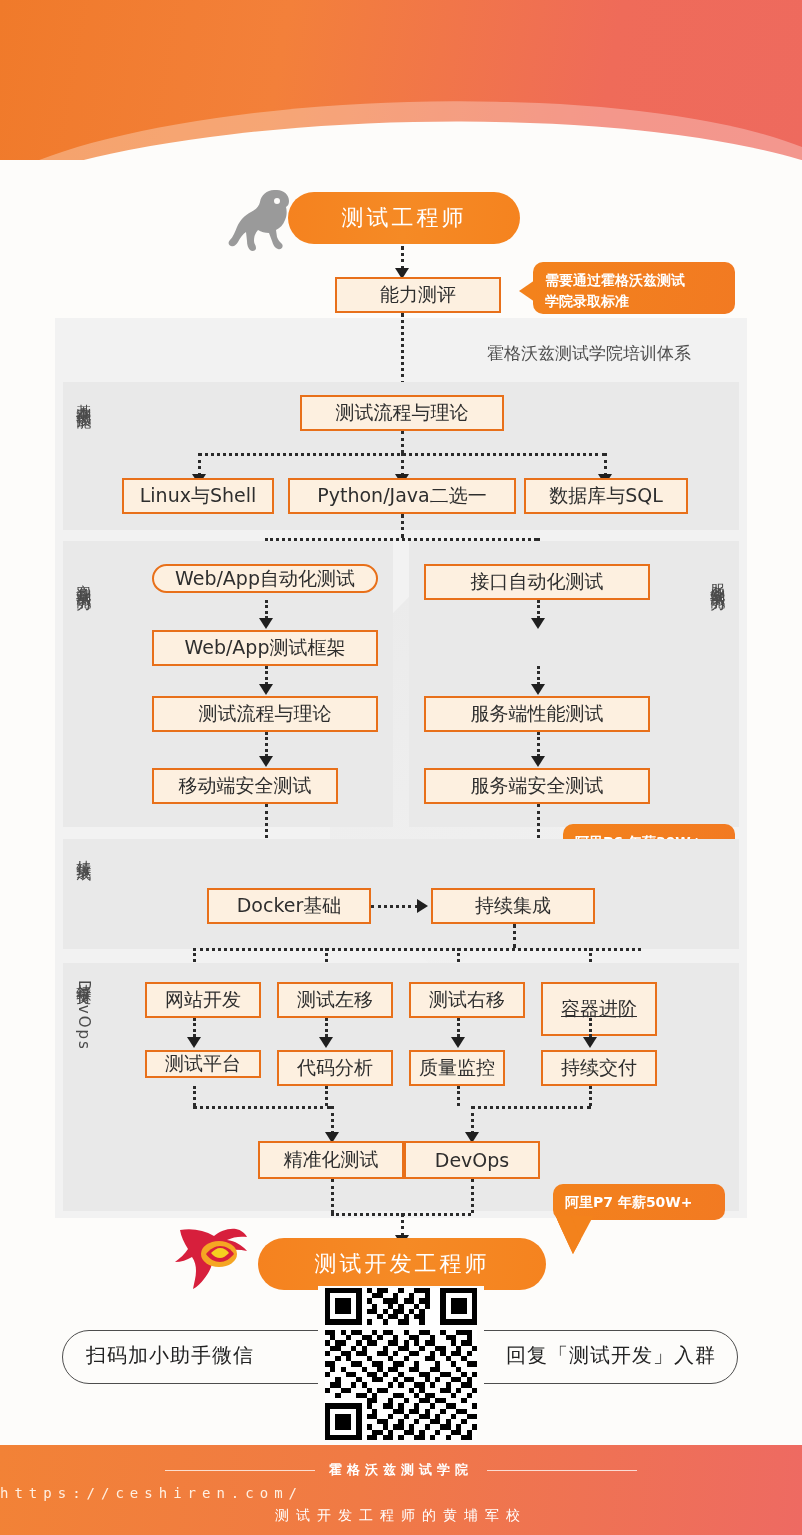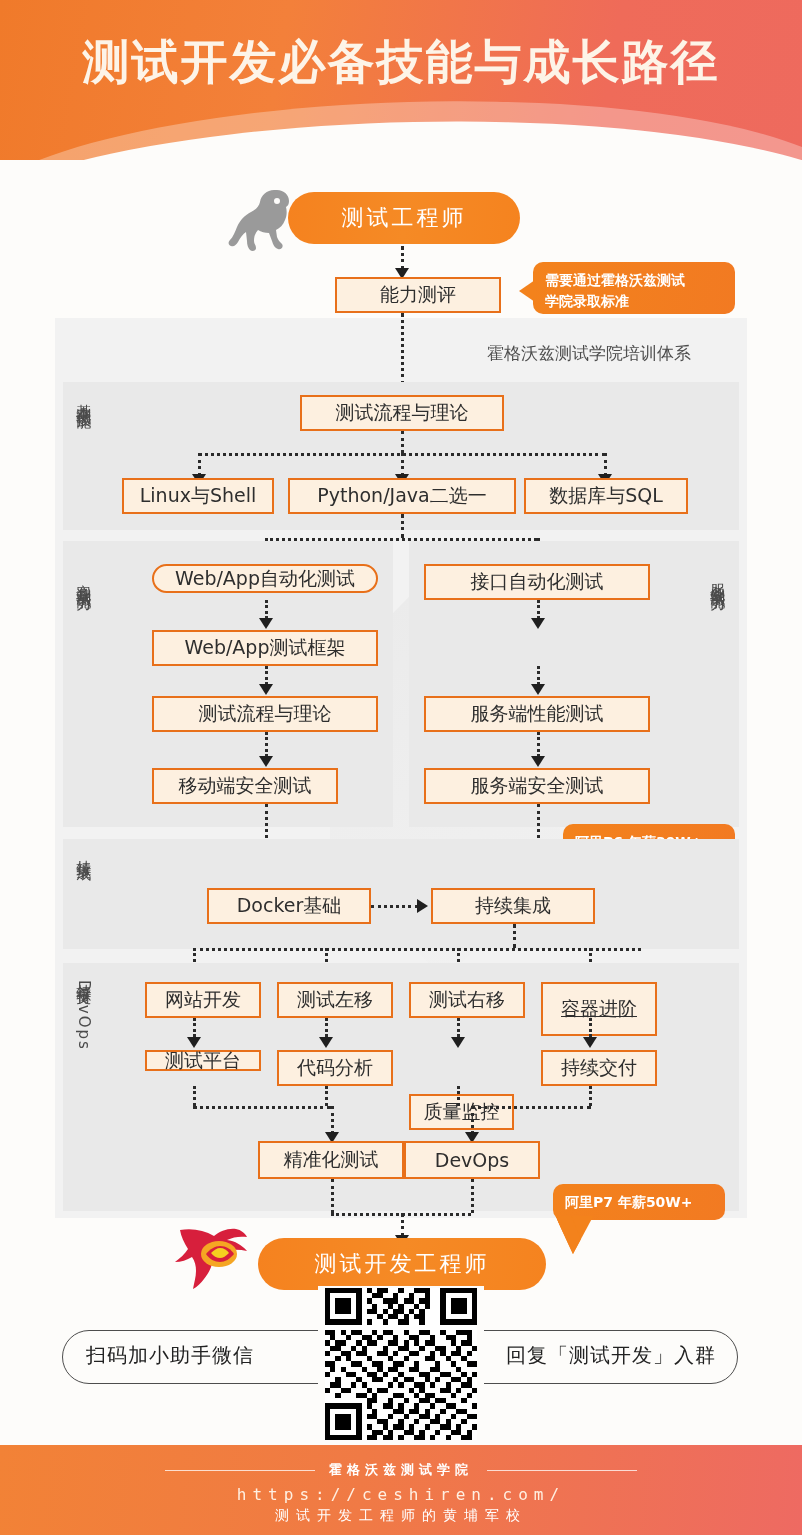--- a/index.html
+++ b/index.html
@@ -45,22 +45,22 @@
   .footer-brandrow {
     position: absolute; left: 0; top: 16px; width: 802px;
     display: flex; align-items: center; justify-content: center; gap: 14px;
   }
   .footer-line { height: 1px; width: 150px; background: rgba(255,255,255,0.75); }
   .footer-brand {
     font-size: 13px; color: #ffffff; letter-spacing: 5px; font-weight: bold;
     font-family: "DejaVu Sans", sans-serif;
   }
   .footer-url {
-    position: absolute; left: 0; top: 40px; width: 802px; text-align: center;
-    font-size: 16px; color: #fff0e2; letter-spacing: 6px;
+    position: absolute; left: 0; top: 40px; width: 802px; 
+    font-size: 14px; color: #fff0e2; letter-spacing: 6px;
     font-family: "DejaVu Sans Mono", monospace;
   }
   .footer-slogan {
     position: absolute; left: 0; top: 62px; width: 802px; text-align: center;
     font-size: 14px; color: #ffffff; letter-spacing: 7px;
     font-family: "DejaVu Sans", sans-serif;
   }
 
   
   .panel-outer {
@@ -173,21 +173,20 @@
   
   .monkey { position: absolute; left: 228px; top: 186px; width: 78px; height: 66px; }
   .hero { position: absolute; left: 172px; top: 1222px; width: 112px; height: 96px; }
 </style>
 </head>
 <body>
 
 <div id="root">
 
   <div class="header">
-    <div class="header-title">测试开发必备技能与成长路径</div>
     <div class="wave1"></div>
     <div class="wave2"></div>
   </div>
 
   <svg class="monkey" viewBox="0 0 78 66">
     <path fill="#9a9a9a" d="M46 4c-7 0-13 5-14 12-1 5-5 8-9 10-6 3-11 8-14 15-2 5-4 10-7 13-2 2-2 5 1 6 3 1 5-1 7-4 2-4 5-8 8-10l1 9c0 4 1 7 3 9 2 2 6 1 6-2 0-3-2-4-2-7 0-4 1-8 4-11 3 2 7 3 11 3l3 8c1 4 3 7 6 8 3 1 6-2 4-5-2-2-4-4-5-7l-1-7c4-2 7-5 9-10 2-4 2-9 1-13 2-1 3-3 3-6 0-6-5-11-12-11h-3zm3 8a3 3 0 1 1 0 6 3 3 0 0 1 0-6z"></path>
   </svg>
 
   <div class="pill" style="left:288px;top:192px;width:232px;height:52px;">测试工程师</div>
 
@@ -305,23 +304,23 @@
 
   <div class="dv" style="left:193px;top:1018px;height:19px;"></div>
   <div class="arrow-d" style="left:187px;top:1037px;"></div>
   <div class="dv" style="left:325px;top:1018px;height:19px;"></div>
   <div class="arrow-d" style="left:319px;top:1037px;"></div>
   <div class="dv" style="left:457px;top:1018px;height:19px;"></div>
   <div class="arrow-d" style="left:451px;top:1037px;"></div>
   <div class="dv" style="left:589px;top:1018px;height:19px;"></div>
   <div class="arrow-d" style="left:583px;top:1037px;"></div>
 
-  <div class="node" style="left:145px;top:1050px;width:116px;height:21px;">测试平台</div>
+  <div class="node" style="left:145px;top:1050px;width:116px;height:28px;">测试平台</div>
   <div class="node" style="left:277px;top:1050px;width:116px;height:36px;">代码分析</div>
-  <div class="node" style="left:409px;top:1094px;width:105px;height:36px;">质量监控</div>
+  <div class="node" style="left:409px;top:1050px;width:96px;height:36px;">质量监控</div>
   <div class="node" style="left:541px;top:1050px;width:116px;height:36px;">持续交付</div>
 
   <div class="dv" style="left:193px;top:1086px;height:20px;"></div>
   <div class="dh" style="left:193px;top:1106px;width:138px;"></div>
   <div class="dv" style="left:325px;top:1086px;height:20px;"></div>
   <div class="dv" style="left:331px;top:1106px;height:28px;"></div>
   <div class="arrow-d" style="left:325px;top:1132px;"></div>
 
   <div class="dv" style="left:589px;top:1086px;height:20px;"></div>
   <div class="dh" style="left:471px;top:1106px;width:120px;"></div>

